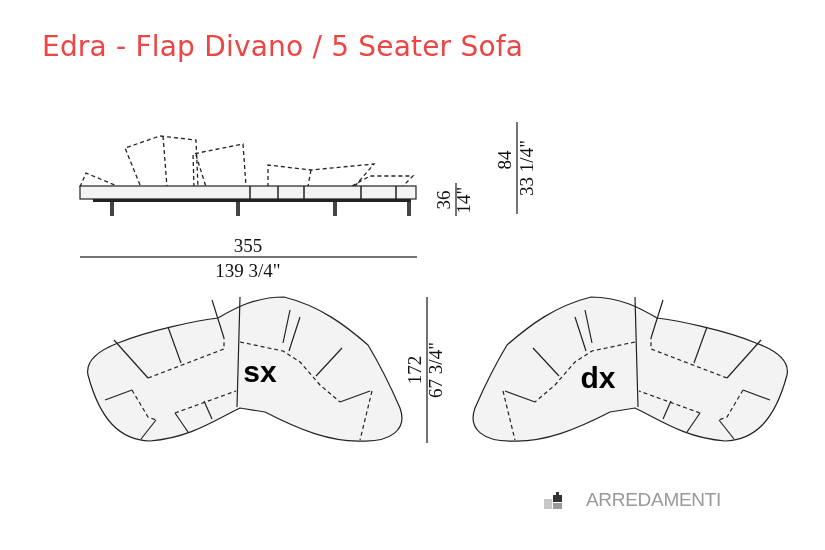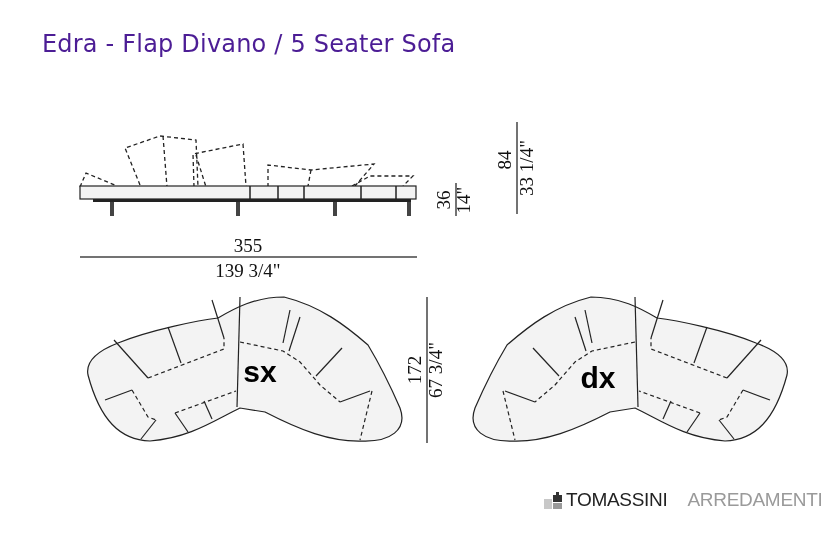--- a/index.html
+++ b/index.html
@@ -1,17 +1,17 @@
 <!DOCTYPE html>
 <html><head>
 <meta charset="utf-8">
 <style>
   html, body { margin: 0; padding: 0; background: #ffffff; }
   body { width: 825px; height: 550px; position: relative; overflow: hidden; font-family: "DejaVu Sans", sans-serif; }
-  .title { position: absolute; left: 42px; top: 30px; font-size: 24px; color: #4c1d95; font-family: "DejaVu Sans", sans-serif; letter-spacing: 0.2px; white-space: nowrap; }
+  .title { position: absolute; left: 42px; top: 30px; font-size: 28px; color: #ef4444; font-family: "DejaVu Sans", sans-serif; letter-spacing: 0.2px; white-space: nowrap; }
   svg.drawing { position: absolute; left: 0; top: 0; }
   .dim { font-family: "Liberation Serif", serif; fill: #111; }
   .label-big { font-family: "Liberation Sans", sans-serif; font-weight: bold; fill: #000; }
   .logo { position: absolute; left: 544px; top: 489px; height: 22px; display: flex; align-items: center; font-family: "Liberation Sans", sans-serif; font-size: 19px; letter-spacing: -0.3px; }
   .logo-mark { width: 18px; height: 18px; position: relative; margin-right: 4px; }
   .logo-mark span { position: absolute; display: block; }
   .logo .brand { color: #222; font-weight: normal; }
   .logo .sub { color: #9a9a9a; font-weight: normal; margin-left: 20px; }
 </style>
 </head>
@@ -127,15 +127,14 @@
   </g>
 </svg>
 
 <div class="logo">
   <div class="logo-mark">
     <span style="left:0;top:8px;width:8px;height:10px;background:#c8c8c8;"></span>
     <span style="left:9px;top:4px;width:9px;height:7px;background:#333;"></span>
     <span style="left:12px;top:1px;width:3px;height:3px;background:#333;"></span>
     <span style="left:9px;top:12px;width:9px;height:6px;background:#9a9a9a;"></span>
   </div>
-  <span class="brand">TOMASSINI</span>
     <span class="sub">ARREDAMENTI</span>
 </div>
 
 </body></html>

